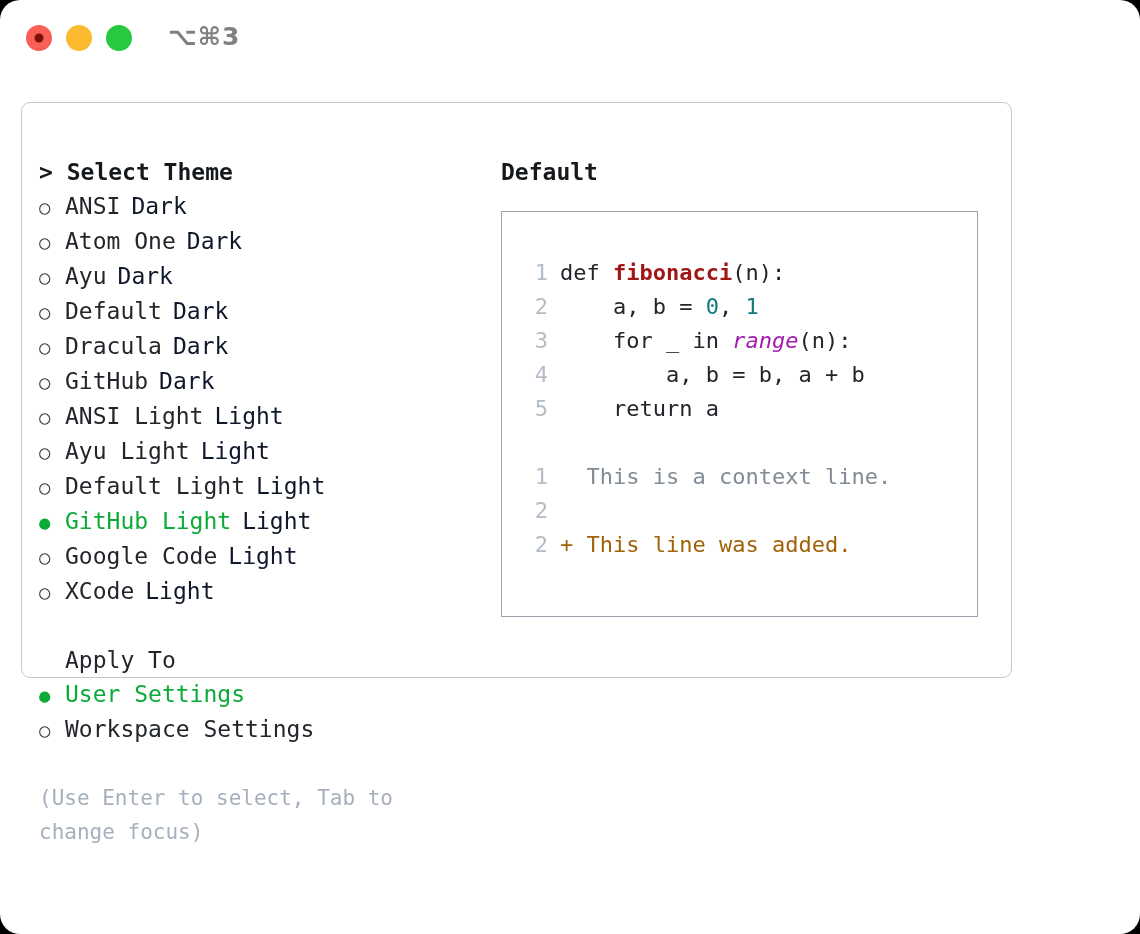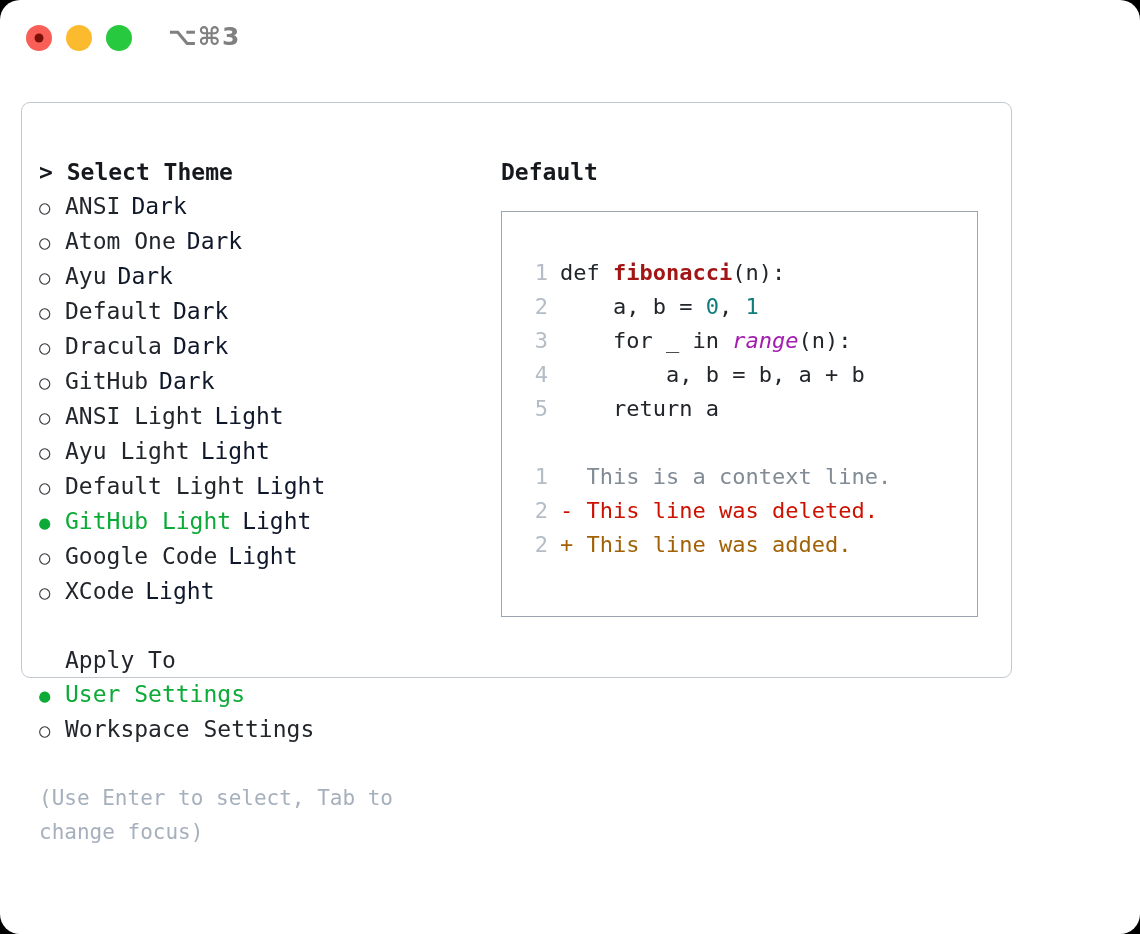--- a/index.html
+++ b/index.html
@@ -233,20 +233,20 @@
         <div id="code-block">
             <div class="code-line"><span class="lineno">1</span><span class="codetext"><span class="tok-plain">def </span><span class="tok-func">fibonacci</span><span class="tok-plain">(n):</span></span></div>
             <div class="code-line"><span class="lineno">2</span><span class="codetext"><span class="tok-plain">    a, b = </span><span class="tok-num">0</span><span class="tok-plain">, </span><span class="tok-num">1</span></span></div>
             <div class="code-line"><span class="lineno">3</span><span class="codetext"><span class="tok-plain">    for _ in </span><span class="tok-call">range</span><span class="tok-plain">(n):</span></span></div>
             <div class="code-line"><span class="lineno">4</span><span class="codetext"><span class="tok-plain">        a, b = b, a + b</span></span></div>
             <div class="code-line"><span class="lineno">5</span><span class="codetext"><span class="tok-plain">    return a</span></span></div>
           </div>
         <div class="blankline"></div>
         <div id="diff-block">
             <div class="code-line"><span class="lineno">1</span><span class="diff-ctx">  This is a context line.</span></div>
-            <div class="code-line"><span class="lineno">2</span><span class="diff-del">- This line was deleted.</span></div>
+            <div class="code-line"><span class="lineno">2</span></div>
             <div class="code-line"><span class="lineno">2</span><span class="diff-add">+ This line was added.</span></div>
           </div>
       </div>
     </div>
 
   </div>
 </div>
 
 </body></html>

